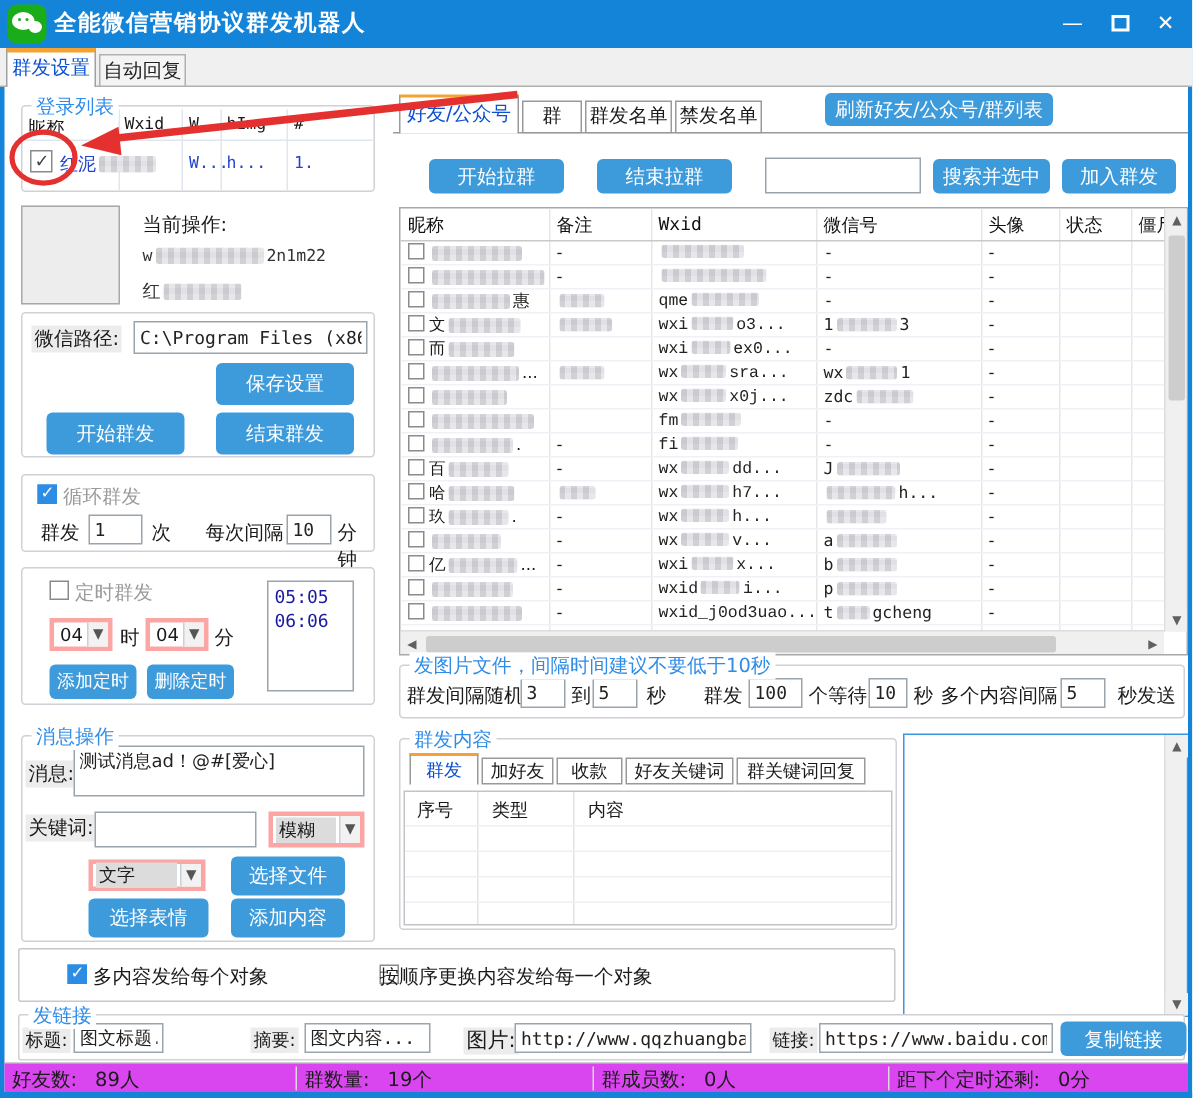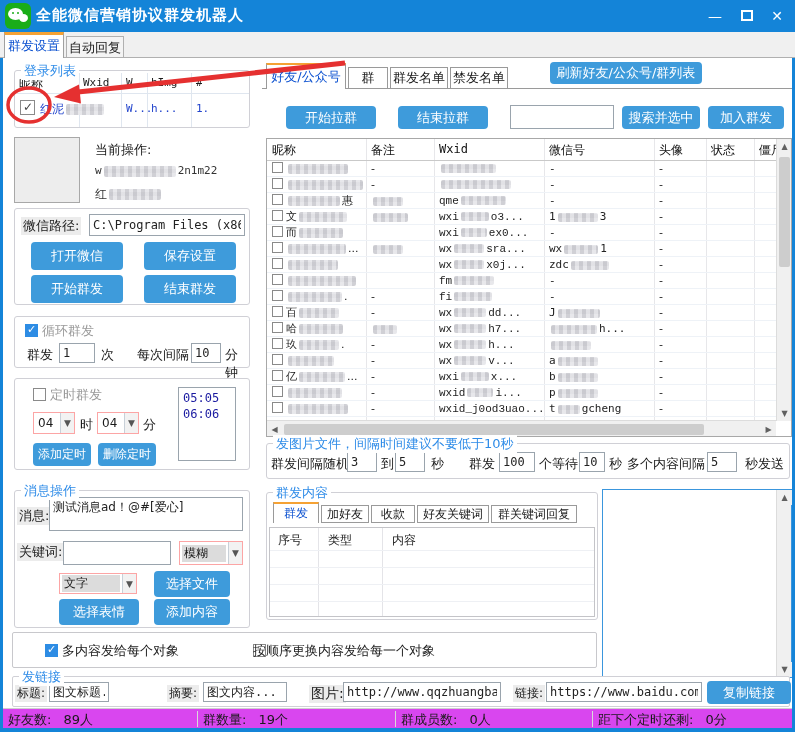--- a/index.html
+++ b/index.html
@@ -36,21 +36,21 @@
   .inputbox { position:absolute; background:#fff; border:1px solid #9aa4ad; font-size:12px; padding:1px 3px; font-family:"DejaVu Sans Mono", monospace; color:#222; }
   input.inputbox { outline:none; }
   .graylabel { background:#ececec; padding:0 2px; }
 
   .cb { display:inline-block; width:13px; height:13px; border:1px solid #8a8a8a; background:#fff; vertical-align:-2px; position:relative; }
   .cb.checked-blue { background:#2d8ce4; border-color:#2d8ce4; }
   .cb.checked-blue::after { content:"✓"; position:absolute; left:1px; top:-2px; color:#fff; font-size:11px; font-weight:bold; }
   .cb.checked-dark { width:15px; height:15px; }
   .cb.checked-dark::after { content:"✓"; position:absolute; left:2px; top:-1px; color:#444; font-size:12px; font-weight:bold; }
 
-  .selectbox { position:absolute; background:#fff; border:1px solid #fca5a5; display:flex; align-items:center; font-size:12px; }
+  .selectbox { position:absolute; background:#fff; border:3px solid #fca5a5; display:flex; align-items:center; font-size:12px; }
   .selectbox .sel-text { flex:1; margin:1px 2px; padding:0 2px; background:#dcdcdc; white-space:nowrap; overflow:hidden; }
   .selectbox .sel-text.plain { background:transparent; }
   .selectbox .arrow { width:14px; text-align:center; color:#555; font-size:9px; border-left:1px solid #c8d0d8; align-self:stretch; display:flex; align-items:center; justify-content:center; background:#f2f2f2; }
 
   .blob { display:inline-block; height:11px; border-radius:2px; vertical-align:middle; margin:0 2px;
     background-image:
       repeating-linear-gradient(90deg, rgba(185,185,192,.55) 0 4px, rgba(228,228,232,.55) 4px 8px),
       repeating-linear-gradient(0deg, #ececef 0 4px, #dedee2 4px 8px); }
 
   
@@ -140,21 +140,20 @@
   </div>
 
   <div class="abs" style="left:14px; top:137px; width:66px; height:66px; background:#ededed; border:1px solid #a8a8a8;"></div>
   <div class="abs" style="left:95px; top:141px;">当前操作:</div>
   <div class="abs mono" style="left:95px; top:164px; font-size:11px; color:#333;">w<span class="blob" style="width: 72px;"></span>2n1m22</div>
   <div class="abs" style="left:95px; top:186px; font-size:12px; color:#333;">红<span class="blob" style="width: 52px;"></span></div>
 
   <div class="group" style="left:14px; top:208px; width:236px; height:97px;">
     <div class="abs graylabel" style="left:6px; top:8px;">微信路径:</div>
     <input class="inputbox" style="left: 74px; top: 5px; width: 156px; height: 22px;" value="C:\Program Files (x86)'">
-    <div class="btn" style="left:16px; top:33px; width:92px; height:28px;">打开微信</div>
     <div class="btn" style="left:129px; top:33px; width:92px; height:28px;">保存设置</div>
     <div class="btn" style="left:16px; top:66px; width:92px; height:28px;">开始群发</div>
     <div class="btn" style="left:129px; top:66px; width:92px; height:28px;">结束群发</div>
   </div>
 
   <div class="group" style="left:14px; top:316px; width:236px; height:52px;">
     <span class="cb checked-blue abs" style="left:10px; top:6px;"></span>
     <span class="abs graytext" style="left:27px; top:5px;">循环群发</span>
     <span class="abs" style="left:12px; top:29px;">群发</span>
     <input class="inputbox" style="left: 44px; top: 26px; width: 36px; height: 20px;" value="1">

